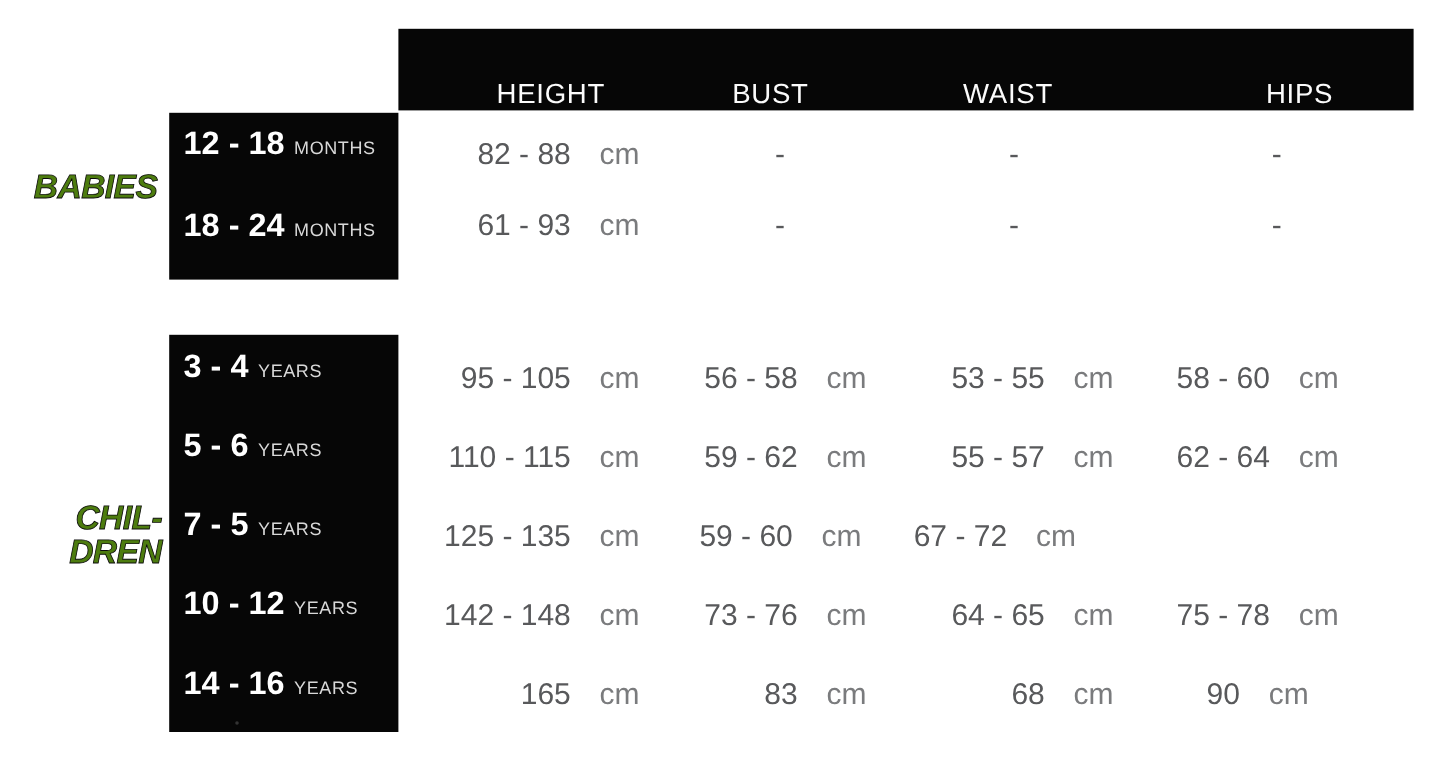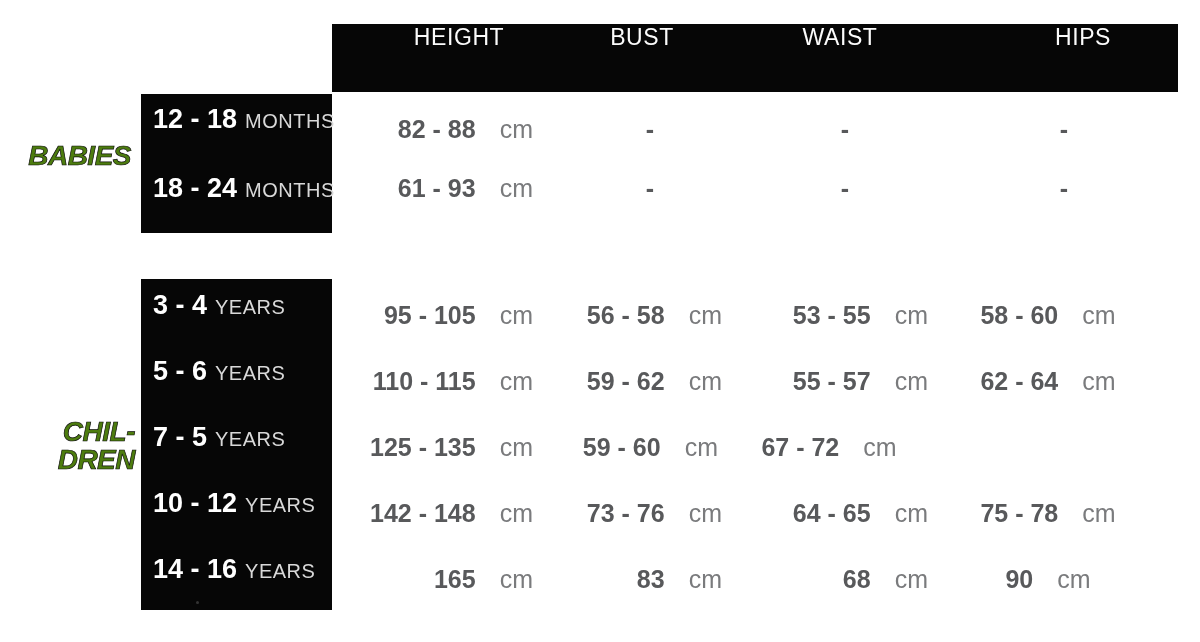--- a/index.html
+++ b/index.html
@@ -5,21 +5,21 @@
   html,body{margin:0;padding:0;background:#fff;}
   .canvas{
     position:relative;width:1200px;height:642px;background:#ffffff;overflow:hidden;
     font-family:"Liberation Sans","DejaVu Sans",sans-serif;
   }
   .wrapper{position:absolute;left:140px;top:0;width:1038px;height:642px;}
   .grid{display:grid;grid-template-columns:192px 228px 180px 210px 228px;align-items:center;}
 
   
   .header{position:absolute;left:0;top:24px;width:100%;}
-  .hcell{height:68px;background:#060606;display:flex;align-items:flex-start;justify-content:center;}
+  .hcell{height:68px;background:#060606;display:flex;align-items:flex-end;justify-content:center;}
   .hcell.spacer{background:transparent;}
   .hcell span{color:#fbfbfb;font-size:23px;letter-spacing:.6px;}
   .n-height{position:relative;left:13px;}
   .n-bust{position:relative;left:-8px;}
   .n-waist{position:relative;left:-5px;}
   .n-hips{position:relative;left:19px;}
 
   
   .box{position:absolute;left:1px;width:191px;background:#060606;}
   .box.babies{top:94px;height:139px;}
@@ -28,28 +28,28 @@
   
   .rows{position:absolute;left:0;width:100%;}
   .rows.babies{top:100px;}
   .rows.children{top:282px;}
   .rows.babies .row{height:59px;}
   .rows.children .row{height:66px;}
   .cell{white-space:nowrap;}
   .label-cell{padding-left:13px;}
   .label-cell.lift{position:relative;top:-10px;}
   .age{font-size:27px;font-weight:bold;color:#ffffff;}
-  .age-unit{font-size:20px;color:#d8d8d8;margin-left:8px;letter-spacing:.5px;}
+  .age-unit{font-size:15px;color:#d8d8d8;margin-left:8px;letter-spacing:.5px;}
   .val{text-align:right;}
   .col-h{padding-right:27px;}
   .col-b{padding-right:18px;}
   .col-w{padding-right:22px;}
   .col-p{padding-right:32px;text-align:center;}
   .val.dash{text-align:center;padding-right:0;}
-  .num{font-size:25px;font-weight:bold;color:#58595b;}
+  .num{font-size:25px;font-weight:normal;color:#58595b;}
   .unit{font-size:25px;color:#7a7b7d;margin-left:24px;}
   .unit:empty{margin-left:0;}
 
   
   .group-label{
     position:absolute;left:0;text-align:right;font-weight:bold;font-style:italic;
     color:#4d7c0f;font-size:28px;letter-spacing:-.5px;-webkit-text-stroke:.7px #0a0a0a;
   }
   .g-babies{top:142px;width:131px;line-height:28px;}
   .g-children{top:418px;width:135px;line-height:27.5px;}

